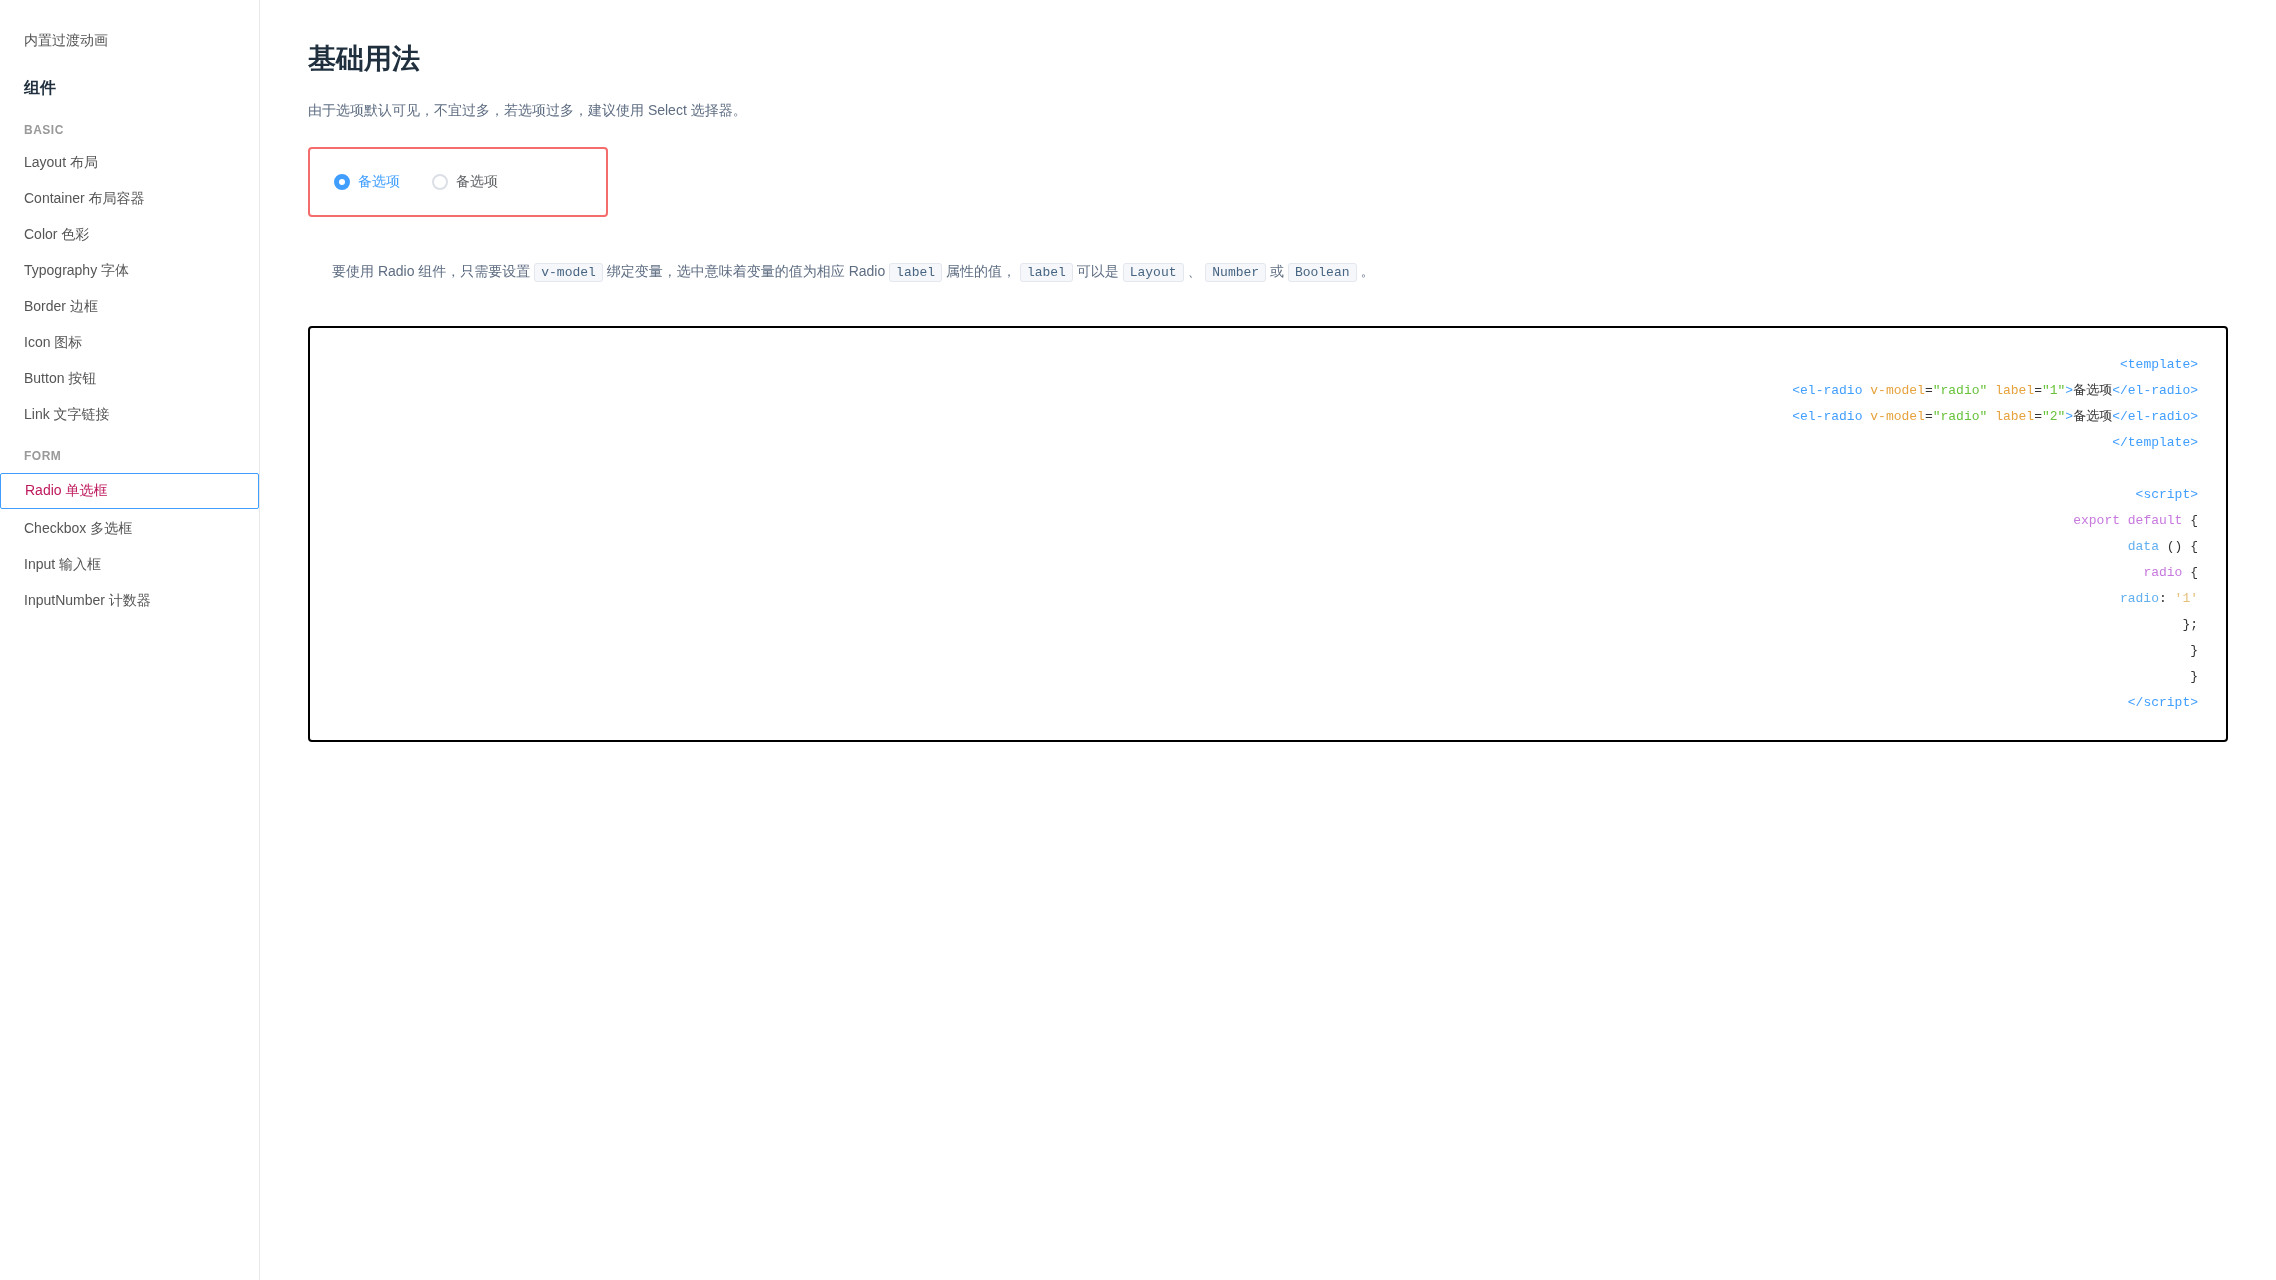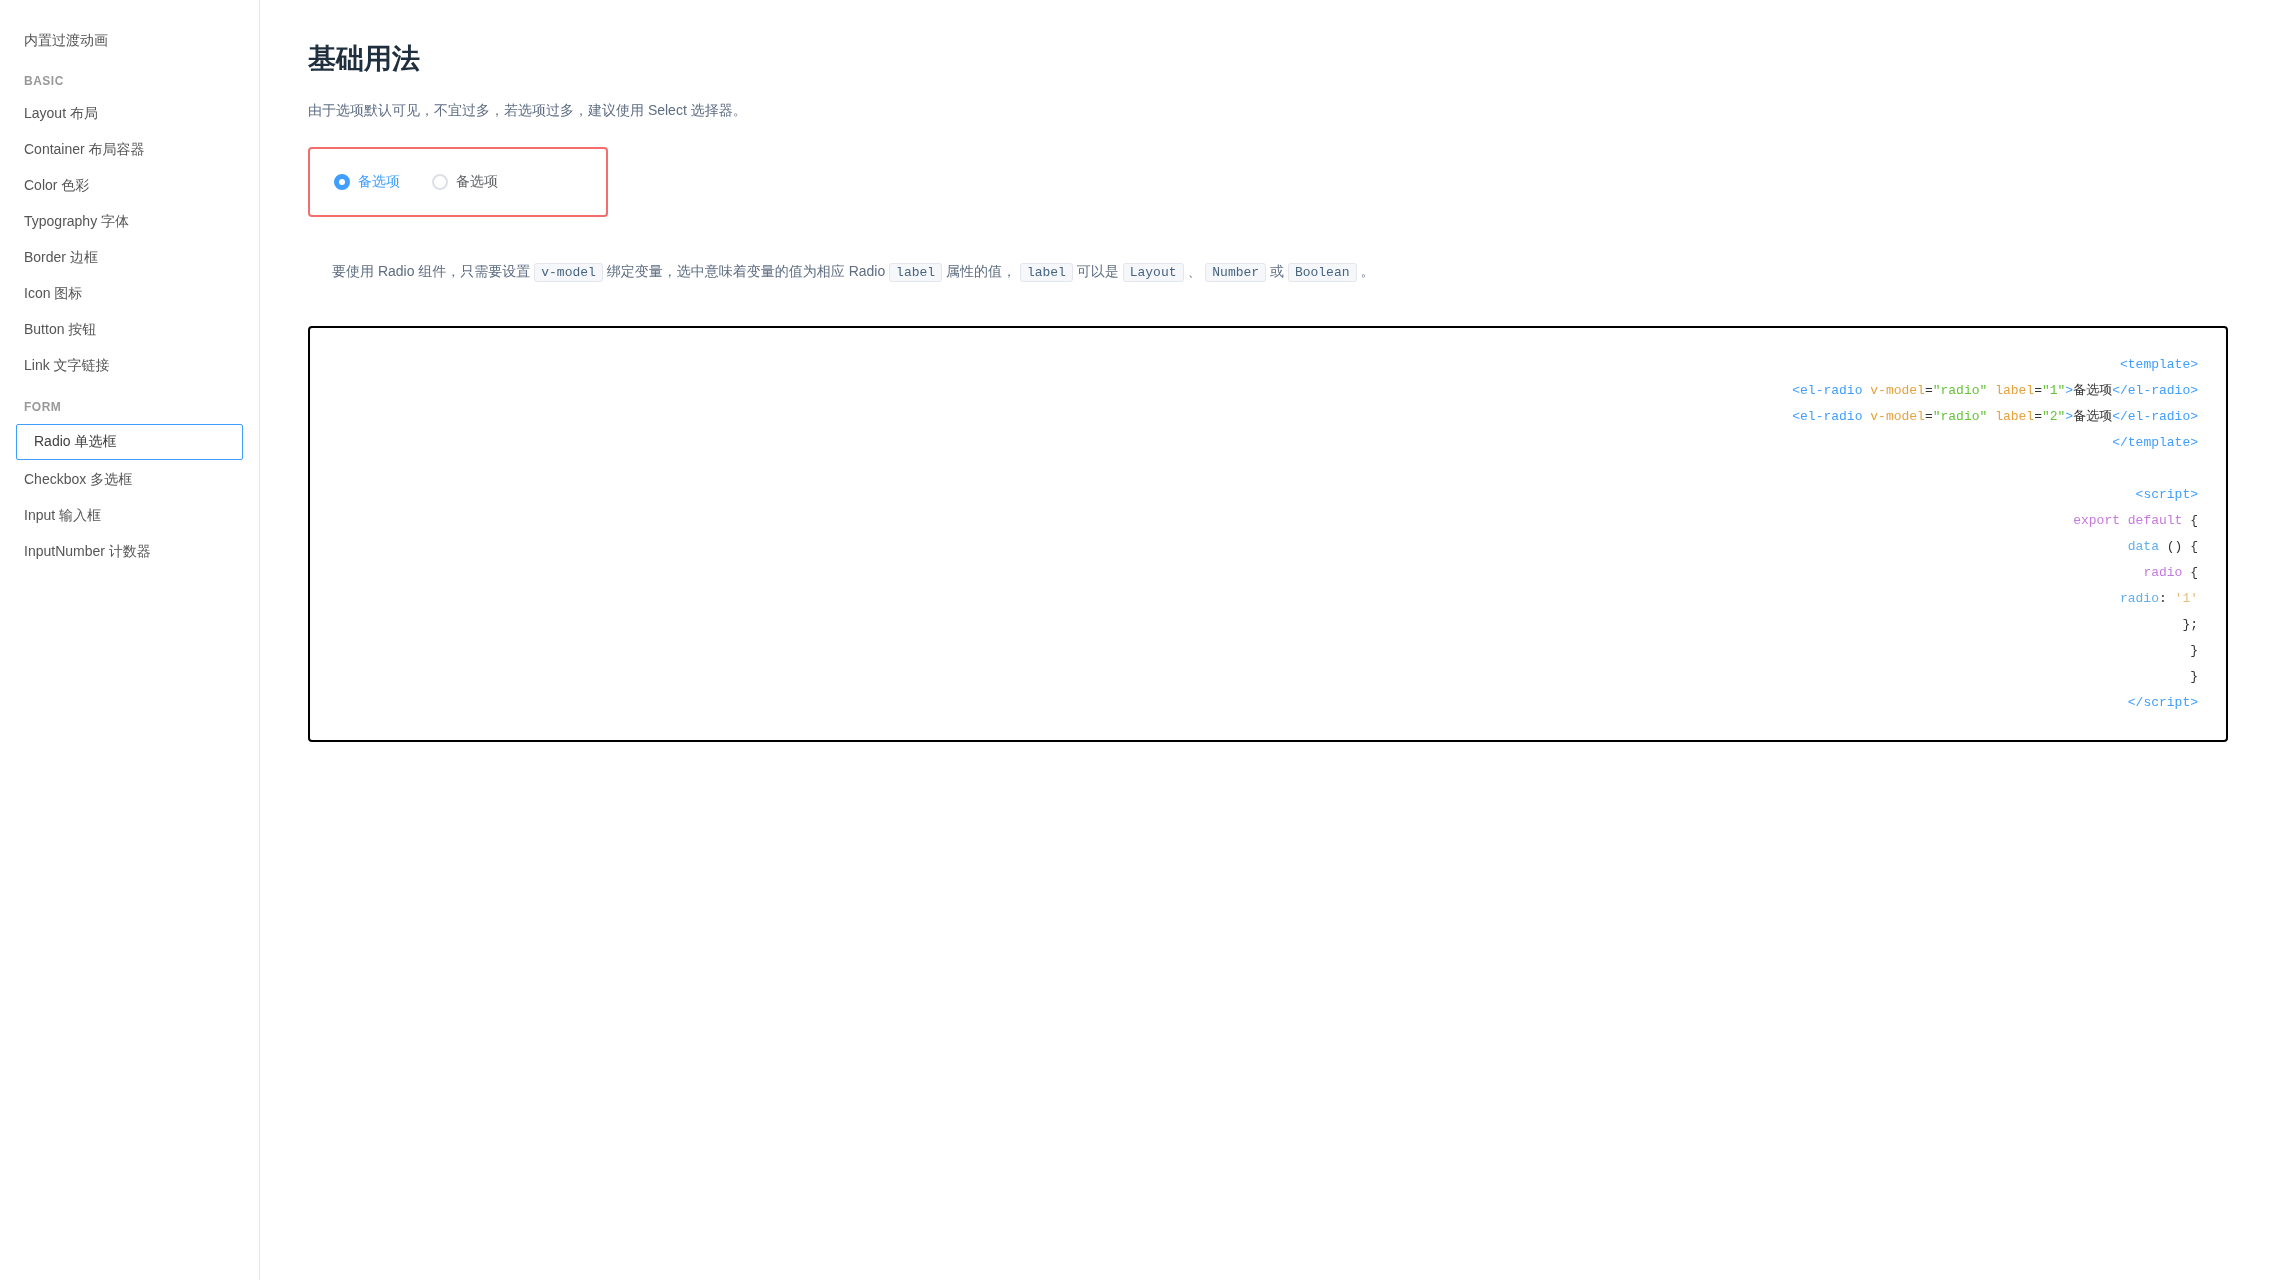--- a/index.html
+++ b/index.html
@@ -36,26 +36,26 @@
       letter-spacing: 0.5px;
     }
     .sidebar-item {
       padding: 9px 24px;
       color: #555;
       font-size: 14px;
       cursor: pointer;
       display: block;
     }
     .sidebar-item.active {
-      color: #404040;
+      color: #be185d;
       border: 1px solid #409eff;
       border-radius: 2px;
       background: #fff;
-      margin: 2px 16px;
-      padding: 8px 17px;
+      margin: 2px 0;
+      padding: 8px 24px;
     }
     
     .main {
       flex: 1;
       padding: 40px 48px;
       background: #fff;
       overflow-y: auto;
     }
     .page-title {
       font-size: 28px;
@@ -159,20 +159,23 @@
     .c-key { color: #61afef; }
   </style>
 </head>
 <body>
 
 <div class="layout">
 
   <nav class="sidebar">
     <div class="sidebar-top-item">内置过渡动画</div>
 
+    <div style="padding: 20px 24px 8px;">
+      <span style="font-size:16px;font-weight:600;color:#1f2f3d;">组件</span>
+    </div>
 
     <div class="sidebar-section-title">Basic</div>
 
     <a class="sidebar-item">Layout 布局</a>
     <a class="sidebar-item">Container 布局容器</a>
     <a class="sidebar-item">Color 色彩</a>
     <a class="sidebar-item">Typography 字体</a>
     <a class="sidebar-item">Border 边框</a>
     <a class="sidebar-item">Icon 图标</a>
     <a class="sidebar-item">Button 按钮</a>

